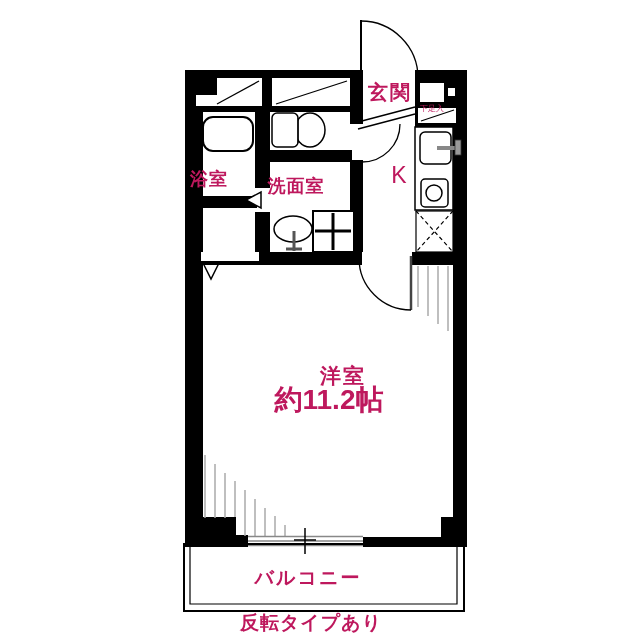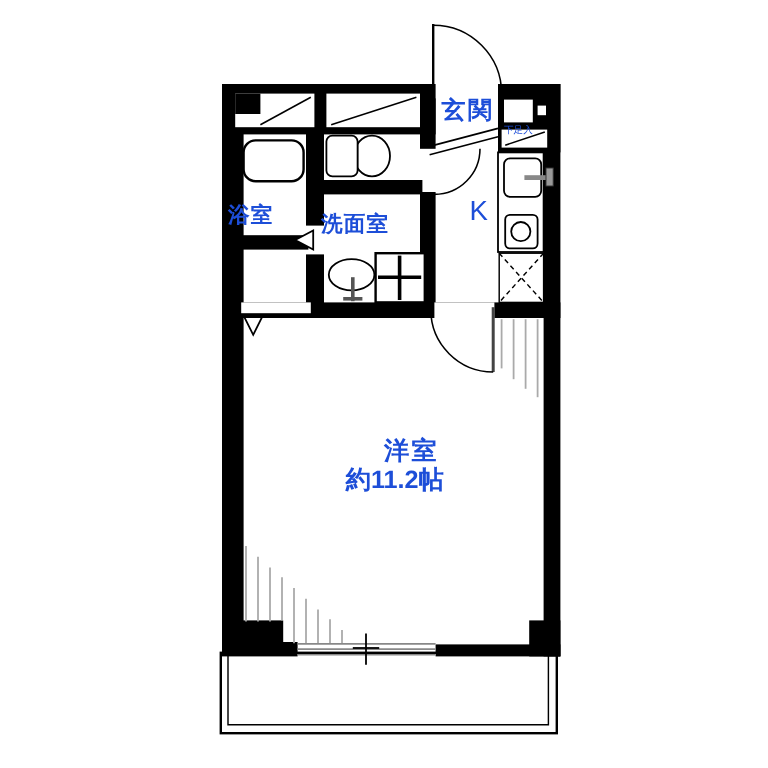--- a/index.html
+++ b/index.html
@@ -1,28 +1,28 @@
 <!DOCTYPE html>
 <html><head>
 <meta charset="utf-8">
 <style>
   html,body{margin:0;padding:0;background:#ffffff;}
   #stage{position:relative;width:640px;height:640px;background:#ffffff;overflow:hidden;
          font-family:"Liberation Sans","DejaVu Sans",sans-serif;}
   #plan-svg{position:absolute;left:0;top:0;}
-  .lbl{position:absolute;transform:translate(-50%,-50%);color:#1d4ed8;white-space:nowrap;
+  .lbl{position:absolute;transform:translate(-50%,-50%);color:#be185d;white-space:nowrap;
        font-weight:600;text-align:center;line-height:1.1;}
   .lbl-entrance{font-size:20px;letter-spacing:2px;}
   .lbl-shoebox{font-size:8px;font-weight:500;letter-spacing:0;margin-top:16px;}
   .lbl-k{font-size:23px;font-weight:500;}
   .lbl-bath{font-size:18px;letter-spacing:1px;}
   .lbl-wash{font-size:18px;letter-spacing:1px;}
   .lbl-closet{font-size:16px;line-height:19px;}
   .lbl-room{font-size:21px;letter-spacing:2px;}
-  .lbl-size{font-size:21px;letter-spacing:0;}
+  .lbl-size{font-size:28px;letter-spacing:0;}
   .lbl-balcony{font-size:19px;letter-spacing:2px;}
   .lbl-note{font-size:19px;letter-spacing:1px;}
 </style>
 </head>
 <body>
 
 <div id="stage">
 
 <svg id="plan-svg" width="640" height="640" viewBox="0 0 640 640">
 
@@ -148,14 +148,16 @@
   </g>
 </svg>
 
 <div class="lbl lbl-entrance" style="left:390px;top:92px">玄関</div>
 <div class="lbl lbl-shoebox" style="left:432px;top:93px">下足入</div>
 <div class="lbl lbl-k" style="left:399px;top:176px">K</div>
 <div class="lbl lbl-bath" style="left:209px;top:180px">浴室</div>
 <div class="lbl lbl-wash" style="left:296px;top:187px">洗面室</div>
 <div class="lbl lbl-room" style="left:343px;top:376px">洋室</div>
 <div class="lbl lbl-size" style="left:329px;top:400px">約11.2帖</div>
+<div class="lbl lbl-balcony" style="left:308px;top:578px">バルコニー</div>
+<div class="lbl lbl-note" style="left:311px;top:623px">反転タイプあり</div>
 
 </div>
 
 </body></html>

